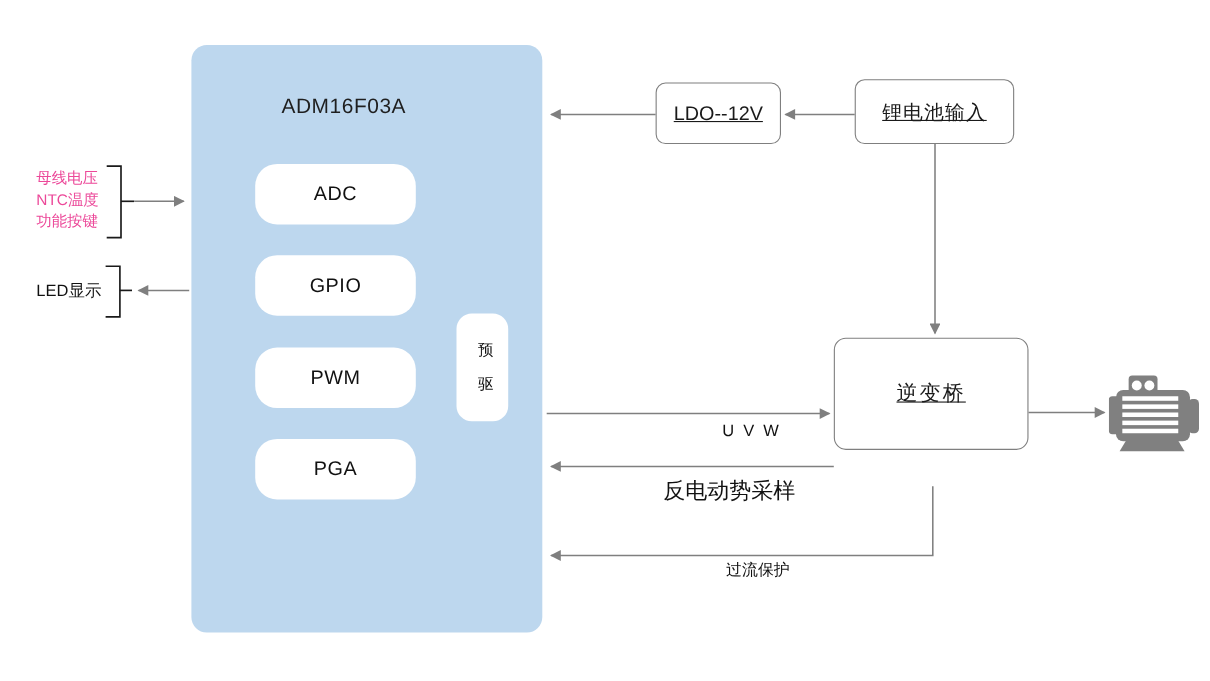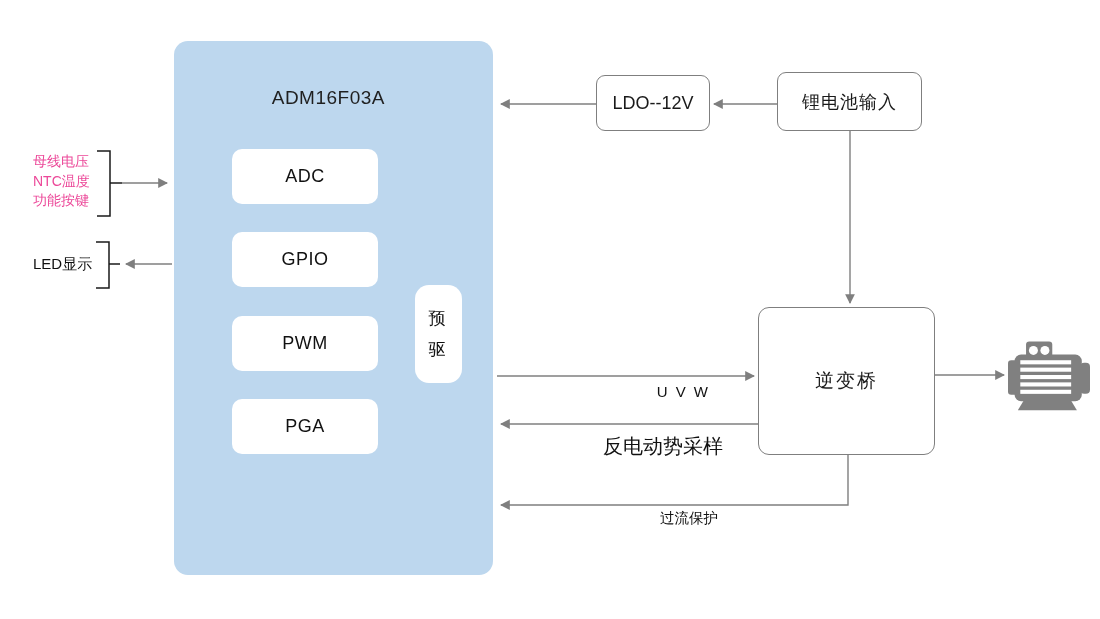--- a/index.html
+++ b/index.html
@@ -12,47 +12,47 @@
   .abs { position:absolute; }
   #connector-layer { position:absolute; left:0; top:0; width:1100px; height:619px; }
 
   
   .chip {
     left:174px; top:41px; width:319px; height:534px;
     background:#BDD7EE; border-radius:14px;
   }
   .chip-title {
     left:240px; top:87px; width:145px; height:24px;
-    font-size:19px; text-align:right; letter-spacing:0.5px; color:#1f1f1f;
+    font-size:19px; text-align:center; letter-spacing:0.5px; color:#1f1f1f;
   }
   .chip-block {
     left:232px; width:146px; height:55px;
-    background:#ffffff; border-radius:10px;
+    background:#ffffff; border-radius:20px;
     display:flex; align-items:center; justify-content:center;
     font-size:18px; letter-spacing:0.5px; color:#111;
   }
   .predriver {
     left:415px; top:285px; width:47px; height:98px;
     background:#ffffff; border-radius:14px;
     display:flex; align-items:center; justify-content:center;
   }
   .predriver-text {
-    width:20px; font-size:17px; line-height:31px;
-    word-break:break-all; text-align:left; color:#111;
+    width:20px; font-size:14px; line-height:31px;
+    word-break:break-all; text-align:right; color:#111;
   }
 
   
   .obox {
     background:#ffffff; border:1.4px solid #7F7F7F; border-radius:9px;
     display:flex; align-items:center; justify-content:center;
-    font-size:18px; color:#1a1a1a; box-sizing:border-box;
+    font-size:18px; color:#1a1a1a; box-sizing:border-box;text-decoration:underline;
   }
   .ldo      { left:596px; top:75px;  width:114px; height:56px; }
   .battery  { left:777px; top:72px;  width:145px; height:59px; letter-spacing:1px;text-align:center; }
-  .inverter { left:758px; top:307px; width:177px; height:148px; border-radius:11px; font-size:19px; letter-spacing:2px; }
+  .inverter { left:758px; top:307px; width:177px; height:102px; border-radius:11px; font-size:19px; letter-spacing:2px; }
 
   
   .left-inputs {
     left:33px; top:152px; width:80px;
     font-size:14px; line-height:19.5px; color:#ec4899;
   }
   .led-label { left:33px; top:255px; width:70px; font-size:15px; color:#111; }
 
   
   .sig { text-align:right; color:#111; }

